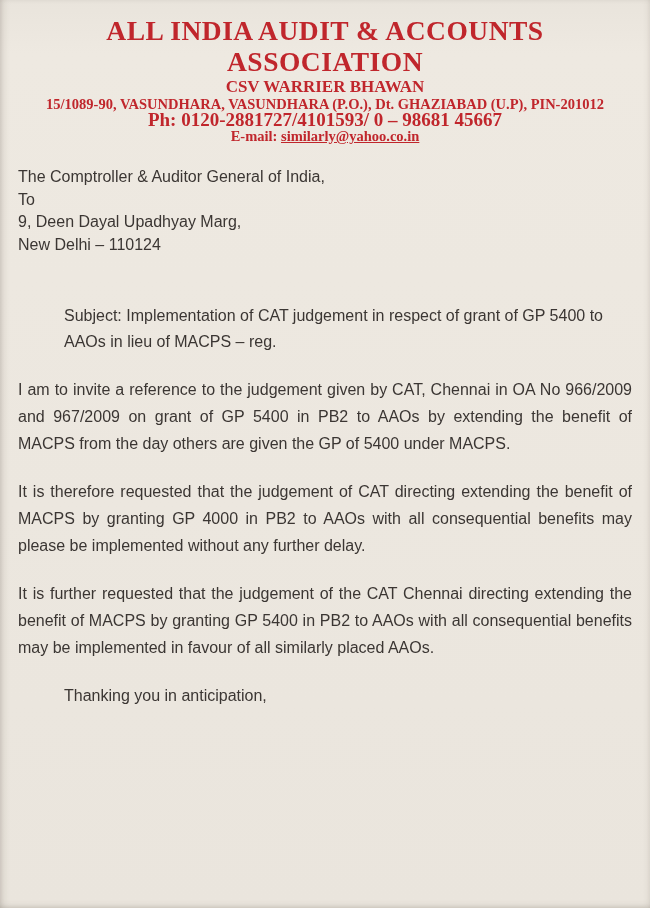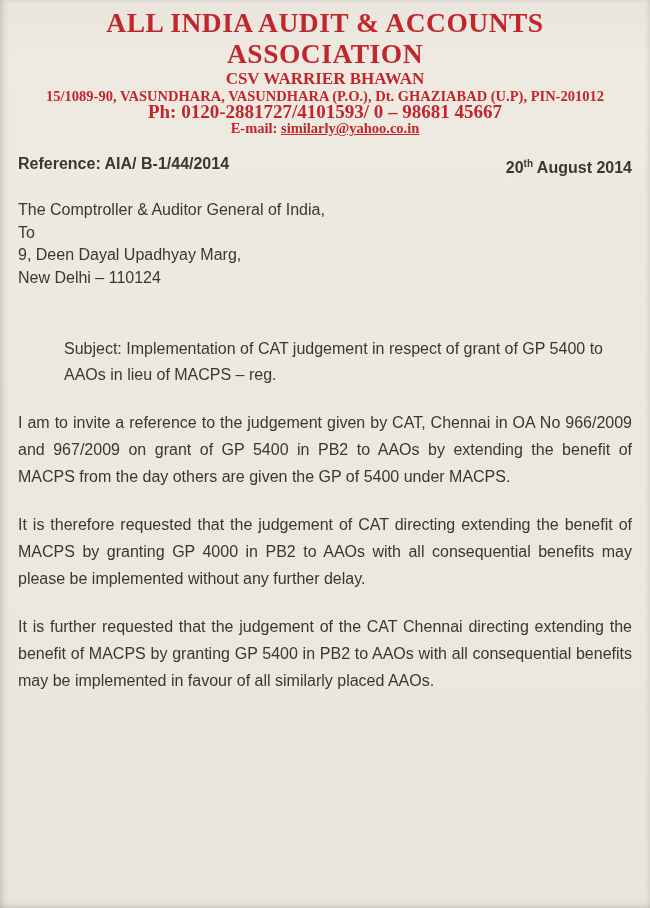--- a/index.html
+++ b/index.html
@@ -8,21 +8,21 @@
     font-family: "Liberation Sans", sans-serif;
     background: #d8d4cc;
   }
   .page {
     position: relative;
     width: 650px; height: 908px;
     overflow: hidden;
     background: linear-gradient(180deg, #e9e4dc 0%, #eee9e1 6%, #ece7df 55%, #eae5dd 100%);
     color: #3b3633;
     box-sizing: border-box;
-    padding: 7px 18px 0 18px;
+    padding: 15px 18px 0 18px;
   }
   
   .page::after {
     content: "";
     position: absolute; inset: 0;
     pointer-events: none;
     box-shadow: inset 6px 0 10px -6px rgba(90,80,70,.35), inset -4px 0 8px -6px rgba(90,80,70,.25), inset 0 -5px 9px -6px rgba(90,80,70,.3);
   }
 
   
@@ -75,33 +75,30 @@
 <div class="page">
 
   <div class="letterhead">
     <div class="org-name">ALL INDIA AUDIT &amp; ACCOUNTS ASSOCIATION</div>
     <div class="building">CSV WARRIER BHAWAN</div>
     <div class="addr-line">15/1089-90, VASUNDHARA, VASUNDHARA (P.O.), Dt. GHAZIABAD (U.P), PIN-201012</div>
     <div class="phone-line">Ph: 0120-2881727/4101593/ 0 – 98681 45667</div>
     <div class="email-line"><span>E-mail: </span><span class="email-link">similarly@yahoo.co.in</span></div>
   </div>
 
-  <div class="meta-row">
-    <span>Reference: AIA/ B-1/44/2014</span>
-    <span class="letter-date"><span>20</span><sup>th</sup><span> August 2014</span></span>
-  </div>
 
   <div class="recipient">
     <div>The Comptroller &amp; Auditor General of India,</div>
     <div>To</div>
     <div>9, Deen Dayal Upadhyay Marg,</div>
     <div>New Delhi – 110124</div>
   </div>
 
   <div class="subject">Subject: Implementation of CAT judgement in respect of grant of GP 5400 to AAOs in lieu of MACPS – reg.</div>
 
 
   <p class="body-par">I am to invite a reference to the judgement given by CAT, Chennai in OA No 966/2009 and 967/2009 on grant of GP 5400 in PB2 to AAOs by extending the benefit of MACPS from the day others are given the GP of 5400 under MACPS.</p>
   <p class="body-par">It is therefore requested that the judgement of CAT directing extending the benefit of MACPS by granting GP 4000 in PB2 to AAOs with all consequential benefits may please be implemented without any further delay.</p>
   <p class="body-par">It is further requested that the judgement of the CAT Chennai directing extending the benefit of MACPS by granting GP 5400 in PB2 to AAOs with all consequential benefits may be implemented in favour of all similarly placed AAOs.</p>
 
+  <div class="thanking">Thanking you in anticipation,</div>
 
 </div>
 
 </body></html>

